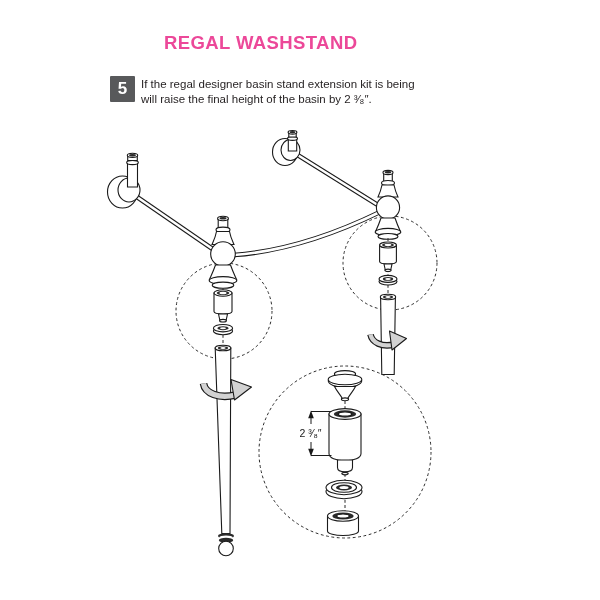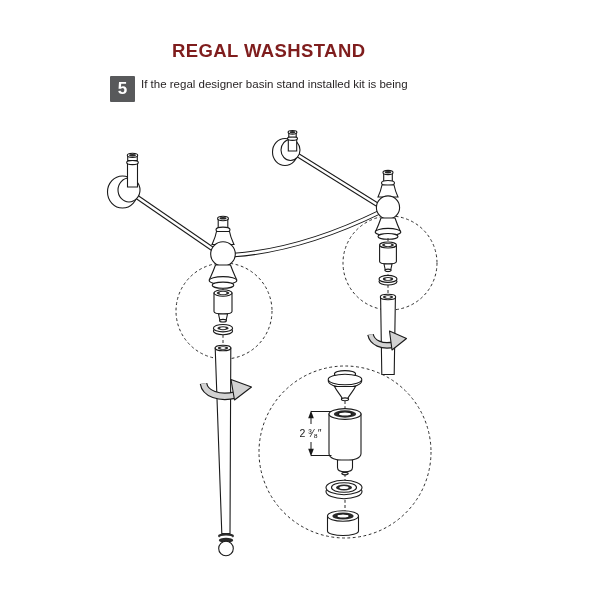--- a/index.html
+++ b/index.html
@@ -3,22 +3,22 @@
 <meta charset="utf-8">
 <style>
   html,body{margin:0;padding:0;}
   body{
     width:600px;height:600px;background:#ffffff;overflow:hidden;
     font-family:"Liberation Sans","DejaVu Sans",sans-serif;
     -webkit-font-smoothing:antialiased;
   }
   .page{position:relative;width:600px;height:600px;background:#fff;}
   .title{
-    position:absolute;left:157px;top:25px;margin:15px;
-    font-size:18.5px;font-weight:600;letter-spacing:.4px;color:#7f1d1d;
+    position:absolute;left:157px;top:25px;margin:7px;
+    font-size:18.5px;font-weight:600;letter-spacing:.4px;color:#ec4899;
   }
   .step{position:absolute;left:110px;top:76px;display:flex;align-items:flex-start;}
   .badge{
     width:25px;height:26px;background:#58595b;color:#fff;
     font-size:17px;font-weight:700;text-align:center;line-height:26px;
     flex:0 0 auto;border-radius:1px;
   }
   .step-text{
     margin-left:6px;padding-top:1px;
     font-size:11.5px;line-height:15.2px;color:#231f20;
@@ -45,21 +45,22 @@
 </head>
 <body>
 
 <div class="page">
 
   <h1 class="title">REGAL WASHSTAND</h1>
 
   <div class="step">
     <div class="badge" style="background-color: rgb(88, 89, 91);">5</div>
     <div class="step-text">
-      <div>If the regal designer basin stand installed kit is being</div>
+      <div>If the regal designer basin stand extension kit is being</div>
+      <div>will raise the final height of the basin by 2 ³⁄₈″.</div>
     </div>
   </div>
 
   <svg class="illu" width="600" height="600" viewBox="0 0 600 600" xmlns="http://www.w3.org/2000/svg">
 
     <circle class="dash" cx="224" cy="311" r="48"></circle>
     <circle class="dash" cx="390" cy="263" r="47"></circle>
 
     <g>
       <path class="tube-o" d="M137 197 L217 252"></path>

